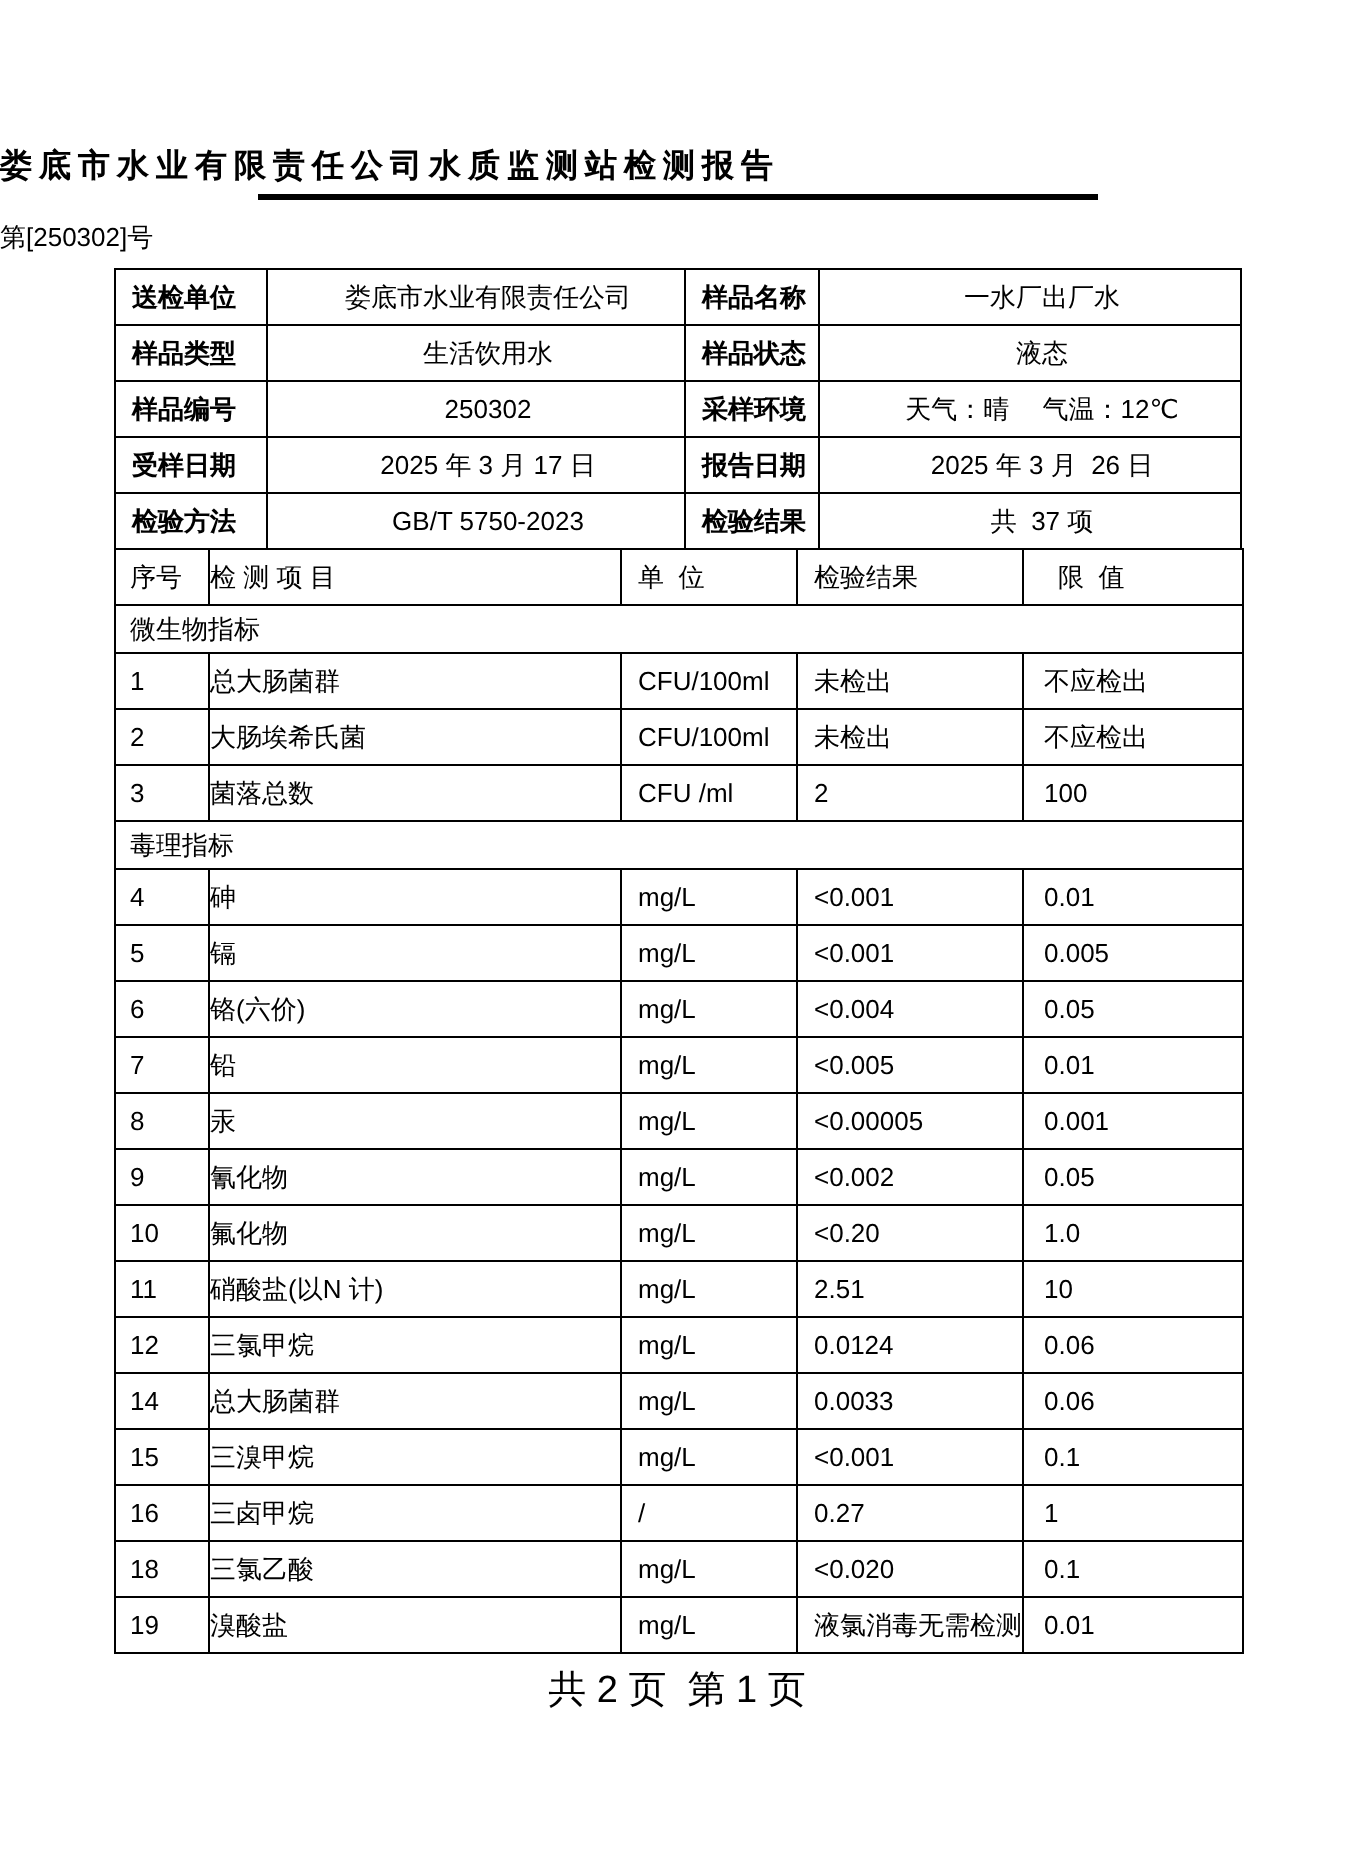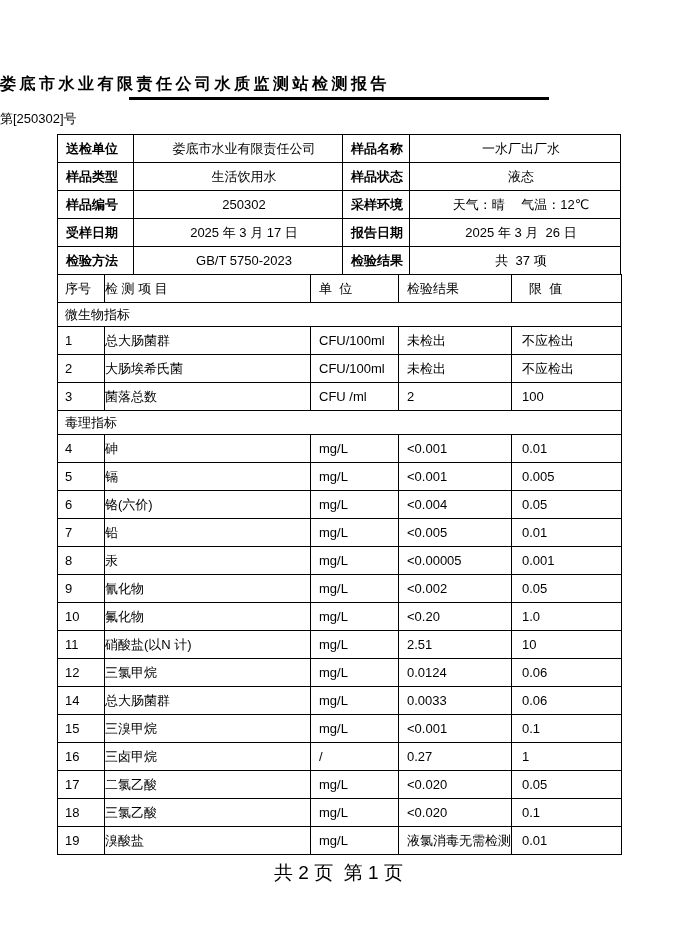--- a/index.html
+++ b/index.html
@@ -214,27 +214,20 @@
         <td class="c-limit">0.1</td>
       </tr>
       <tr class="r">
         <td class="c-no">16</td>
         <td class="c-item">三卤甲烷</td>
         <td class="c-unit">/</td>
         <td class="c-result">0.27</td>
         <td class="c-limit">1</td>
       </tr>
       <tr class="r">
-        <td class="c-no">17</td>
-        <td class="c-item">二氯乙酸</td>
-        <td class="c-unit">mg/L</td>
-        <td class="c-result">&lt;0.020</td>
-        <td class="c-limit">0.05</td>
-      </tr>
-      <tr class="r">
         <td class="c-no">18</td>
         <td class="c-item">三氯乙酸</td>
         <td class="c-unit">mg/L</td>
         <td class="c-result">&lt;0.020</td>
         <td class="c-limit">0.1</td>
       </tr>
       <tr class="r">
         <td class="c-no">19</td>
         <td class="c-item">溴酸盐</td>
         <td class="c-unit">mg/L</td>

